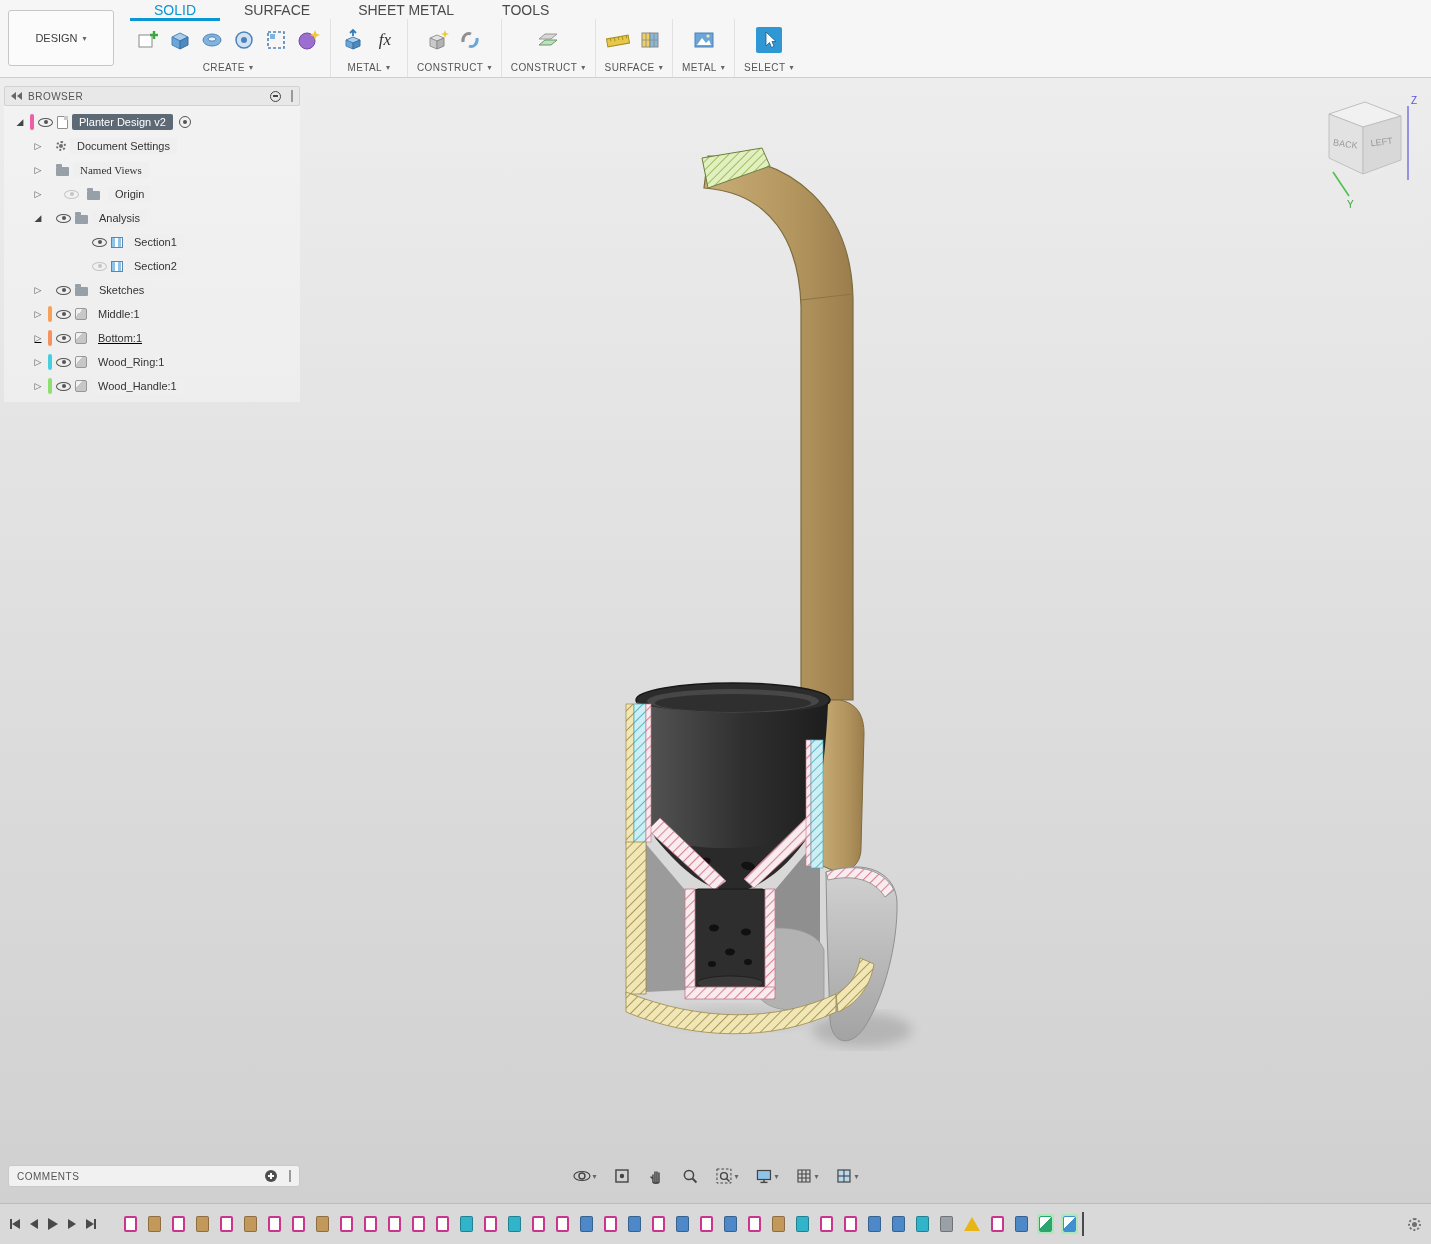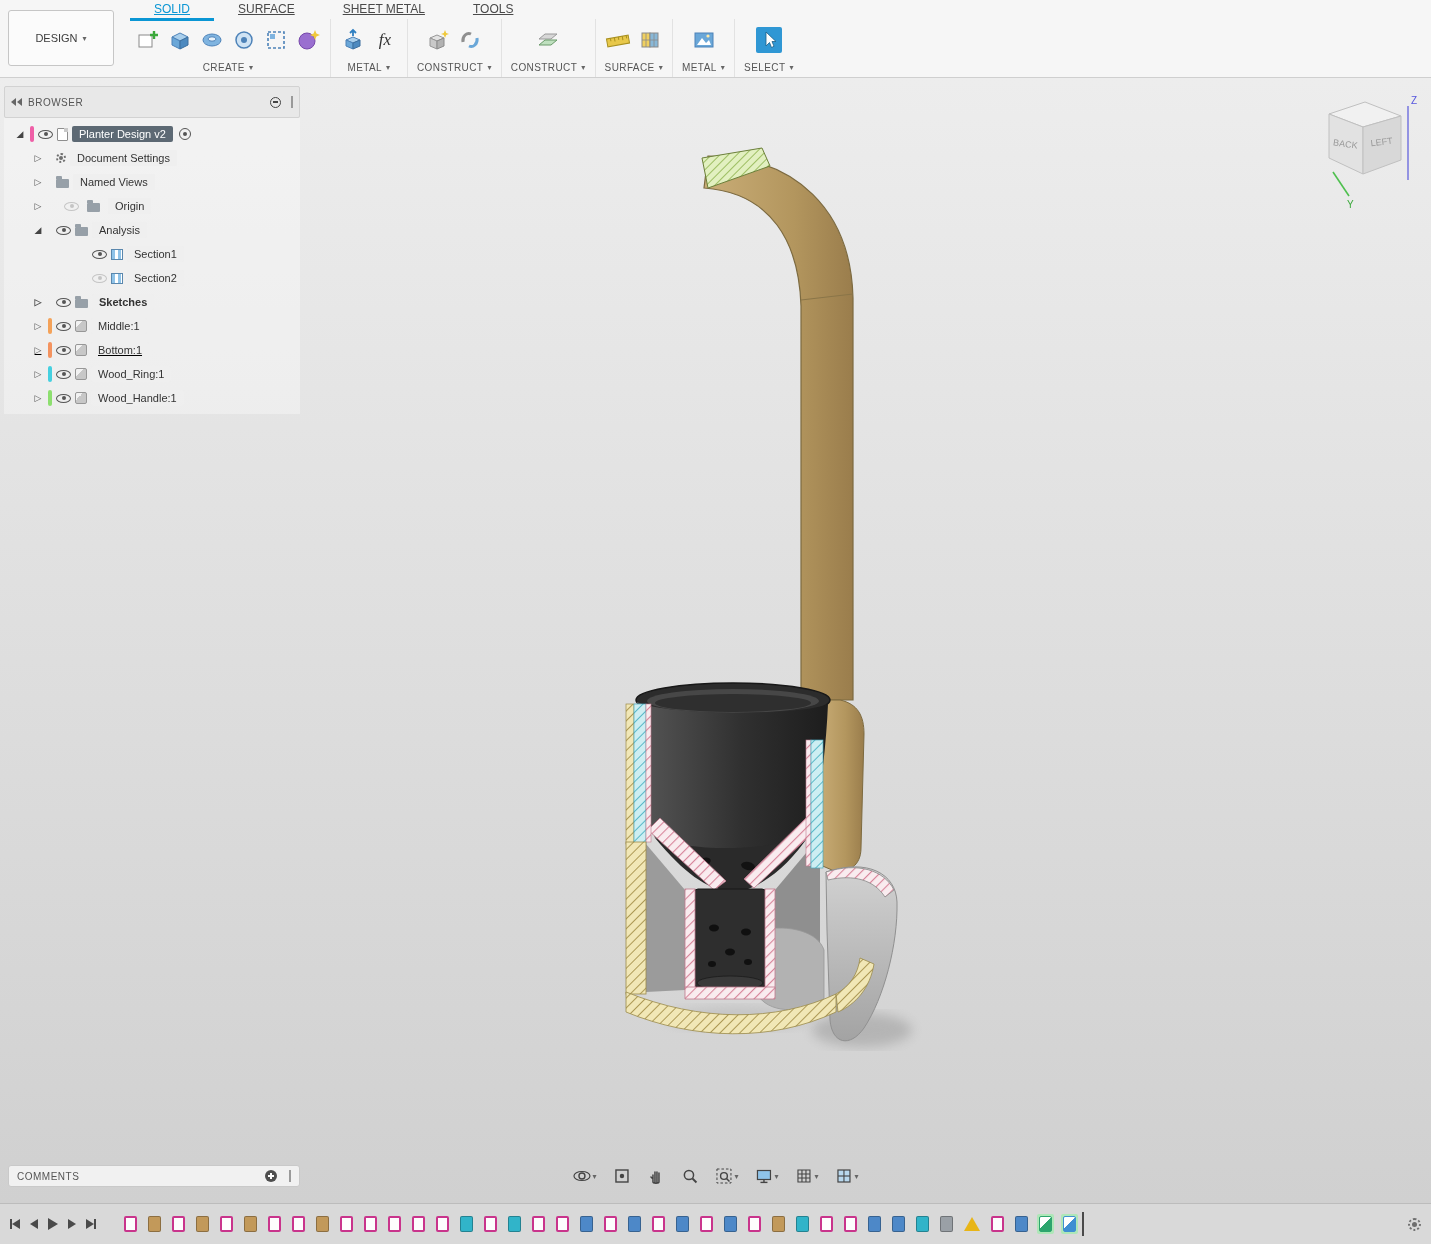--- a/index.html
+++ b/index.html
@@ -8,43 +8,43 @@
 
   
   .header { position:absolute; top:0; left:0; width:100%; height:78px;
     background:#f6f6f6; border-bottom:1px solid #cfcfcf; z-index:40; }
   .design-btn { position:absolute; left:8px; top:10px; width:106px; height:56px;
     background:#fbfbfb; border:1px solid #c6c6c6; border-radius:3px;
     display:flex; align-items:center; justify-content:center; gap:5px;
     font-size:11px; color:#3c3c3c; cursor:pointer; }
   .caret { font-size:8px; color:#666; }
   .tabs { position:absolute; left:130px; top:0; height:19px; display:flex; }
-  .tab { padding:2px 24px 16px; font-size:12px; color:#4a4a4a; cursor:pointer;
-    border-bottom:3px solid transparent; white-space:nowrap;text-decoration:underline; }
+  .tab { padding:2px 24px 16px; font-size:14px; color:#4a4a4a; cursor:pointer;
+    border-bottom:3px solid transparent; white-space:nowrap; }
   .tab.active { color:#0a96d4; border-bottom-color:#0a96d4; }
   .groups { position:absolute; left:126px; top:19px; display:flex; height:58px; }
   .group { display:flex; flex-direction:column; align-items:center;
     padding:0 9px; border-right:1px solid #e2e2e2; }
   .group:last-child { border-right:none; }
   .g-icons { display:flex; align-items:center; gap:6px; height:42px; }
   .g-label { display:flex; align-items:center; gap:4px; font-size:10px;
     color:#555; letter-spacing:.4px; cursor:pointer; padding-top:1px; }
   .tb-icon { width:26px; height:26px; display:flex; align-items:center;
     justify-content:center; cursor:pointer; border-radius:2px; }
   .tb-icon.big { width:32px; height:32px; }
   .fx { font-family:"Liberation Serif", serif; font-style:italic; font-size:17px; color:#333; }
 
   
   .canvas { position:absolute; top:78px; left:0; width:1431px; height:1125px;
     background:linear-gradient(#ededed, #d0d0d0); overflow:hidden; }
   .model-svg { position:absolute; inset:0; width:100%; height:100%; }
 
   
   .browser { position:absolute; left:4px; top:8px; width:296px; z-index:20; }
-  .b-head { height:32px; background:rgba(232,232,232,.95); border:1px solid #d2d2d2;
+  .b-head { height:20px; background:rgba(232,232,232,.95); border:1px solid #d2d2d2;
     border-radius:2px; display:flex; align-items:center; padding:0 6px; gap:6px; }
   .b-collapse { display:flex; gap:1px; cursor:pointer; }
   .b-collapse i { width:0; height:0; border-top:4px solid transparent;
     border-bottom:4px solid transparent; border-right:5px solid #666; }
   .b-title { font-size:10px; color:#555; letter-spacing:.5px; flex:1; }
   .minus-circle { width:11px; height:11px; border:1.3px solid #444; border-radius:50%;
     position:relative; cursor:pointer; }
   .minus-circle::after { content:''; position:absolute; left:2px; right:2px; top:50%;
     height:1.4px; margin-top:-0.7px; background:#444; }
   .grip { width:2px; height:12px; background:#9a9a9a; margin-left:4px; cursor:pointer; }
@@ -439,21 +439,21 @@
 
         <div class="b-row" style="padding-left: 28px;">
           <span class="tri col"></span>
           <span class="cbar"></span>
 
           <span class="ticon gear"></span>
           <span class="blabel">Document Settings</span>
 
         </div>
 
-        <div class="b-row" style="padding-left: 28px;">
+        <div class="b-row" style="padding-left: 28px; font-family: Liberation Serif, serif;">
           <span class="tri col"></span>
           <span class="cbar"></span>
 
           <span class="ticon folder"></span>
           <span class="blabel">Named Views</span>
 
         </div>
 
         <div class="b-row" style="padding-left: 28px; gap: 8px;">
           <span class="tri col"></span>
@@ -484,21 +484,21 @@
 
         <div class="b-row" style="padding-left: 64px;">
           <span class="tri none"></span>
           <span class="cbar"></span>
           <span class="eye off"></span>
           <span class="ticon section"></span>
           <span class="blabel">Section2</span>
 
         </div>
 
-        <div class="b-row" style="padding-left: 28px; font-weight: bold;">
+        <div class="b-row" style="padding-left: 28px;">
           <span class="tri col"></span>
           <span class="cbar"></span>
           <span class="eye on"></span>
           <span class="ticon folder"></span>
           <span class="blabel">Sketches</span>
 
         </div>
 
         <div class="b-row" style="padding-left: 28px;">
           <span class="tri col"></span>

